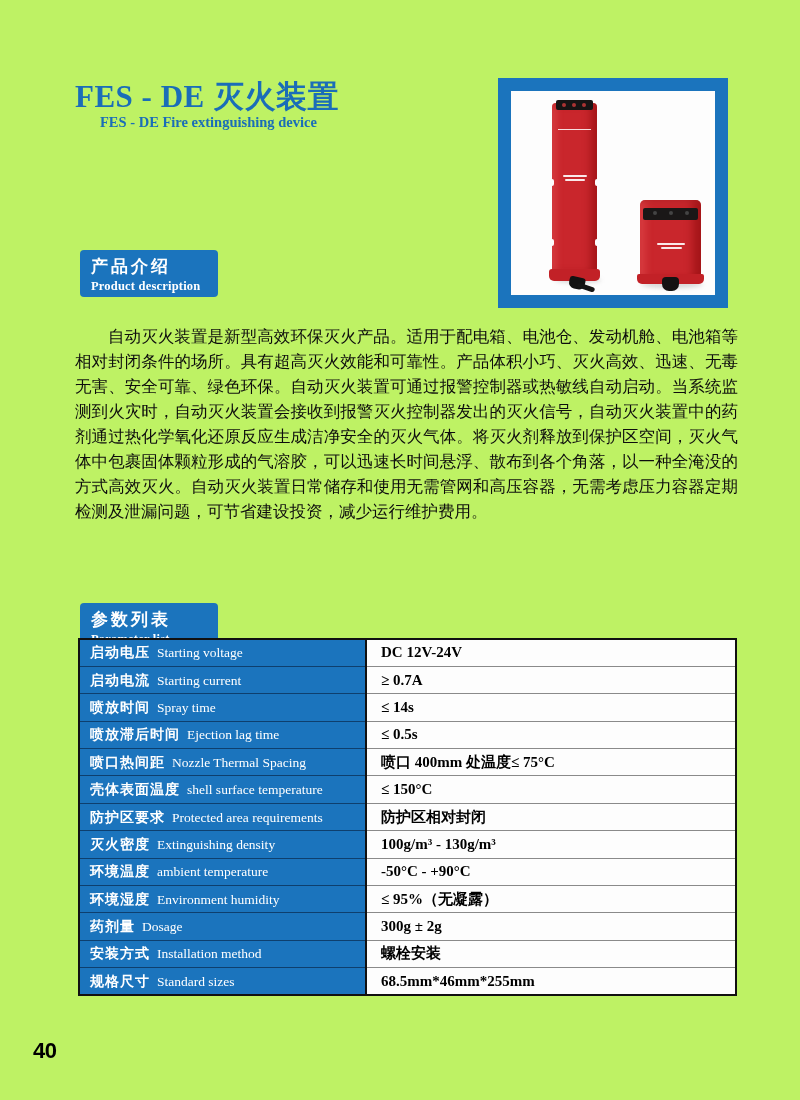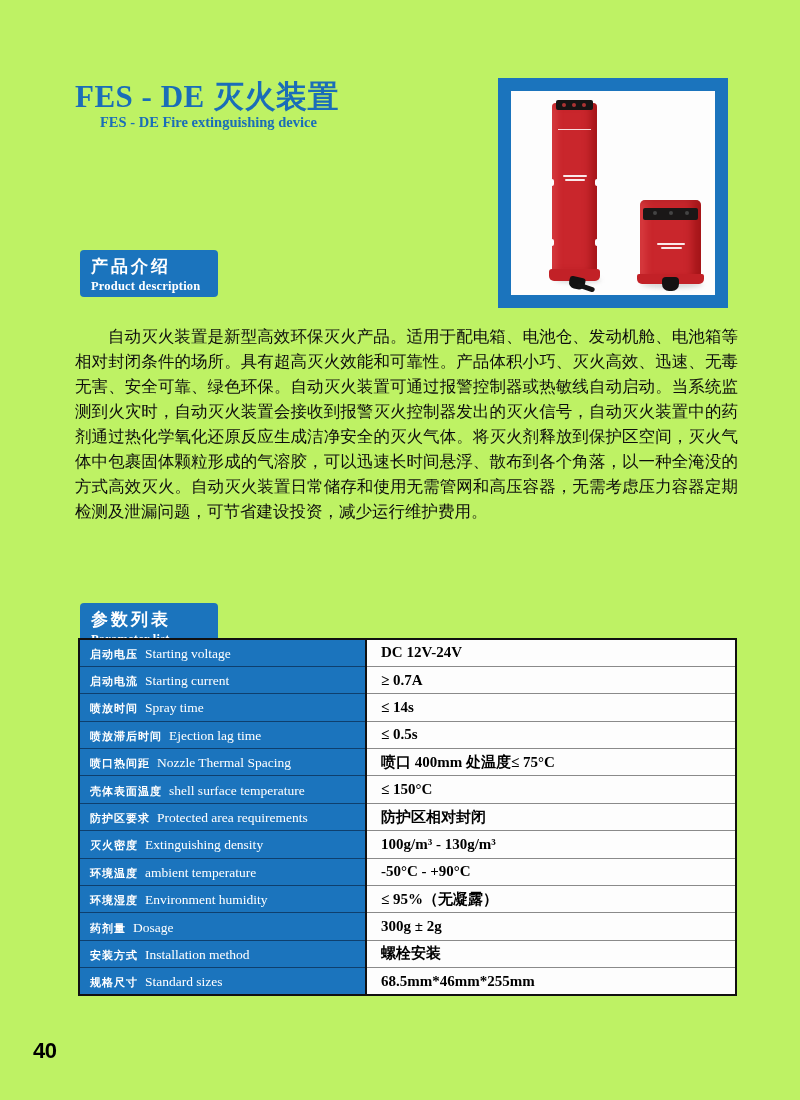--- a/index.html
+++ b/index.html
@@ -56,21 +56,21 @@
                  line-height:25px; text-align:justify; text-indent:2em; color:#0d0d0d; }
 
   
   .param-table { position:absolute; left:78px; top:638px; width:659px; border-collapse:collapse;
                  border:2px solid #111; table-layout:fixed; }
   .param-table td { height:27.4px; vertical-align:middle; }
   td.param-cell { width:287px; background:#1b74bd; color:#fff; padding-left:10px;
                   border-bottom:1px solid #0e3f6e; white-space:nowrap; overflow:hidden; }
   td.value-cell { background:#fdfdfd; color:#000; padding-left:14px; font-weight:bold; font-size:15px;
                   border-bottom:1px solid #8a8a8a; border-left:2px solid #111; white-space:nowrap; }
-  .param-zh { font-size:11px; font-weight:bold; letter-spacing:1px; }
+  .param-zh { font-size:14px; font-weight:bold; letter-spacing:1px; }
   .param-en { font-size:13.5px; margin-left:7px; }
 
   
   .page-number { position:absolute; left:33px; top:1038px; font-family:"Liberation Sans","DejaVu Sans",sans-serif;
                  font-size:22px; font-weight:bold; color:#000; letter-spacing:-0.5px;text-align:center; }
 </style>
 </head>
 <body>
 
 <div class="page">

